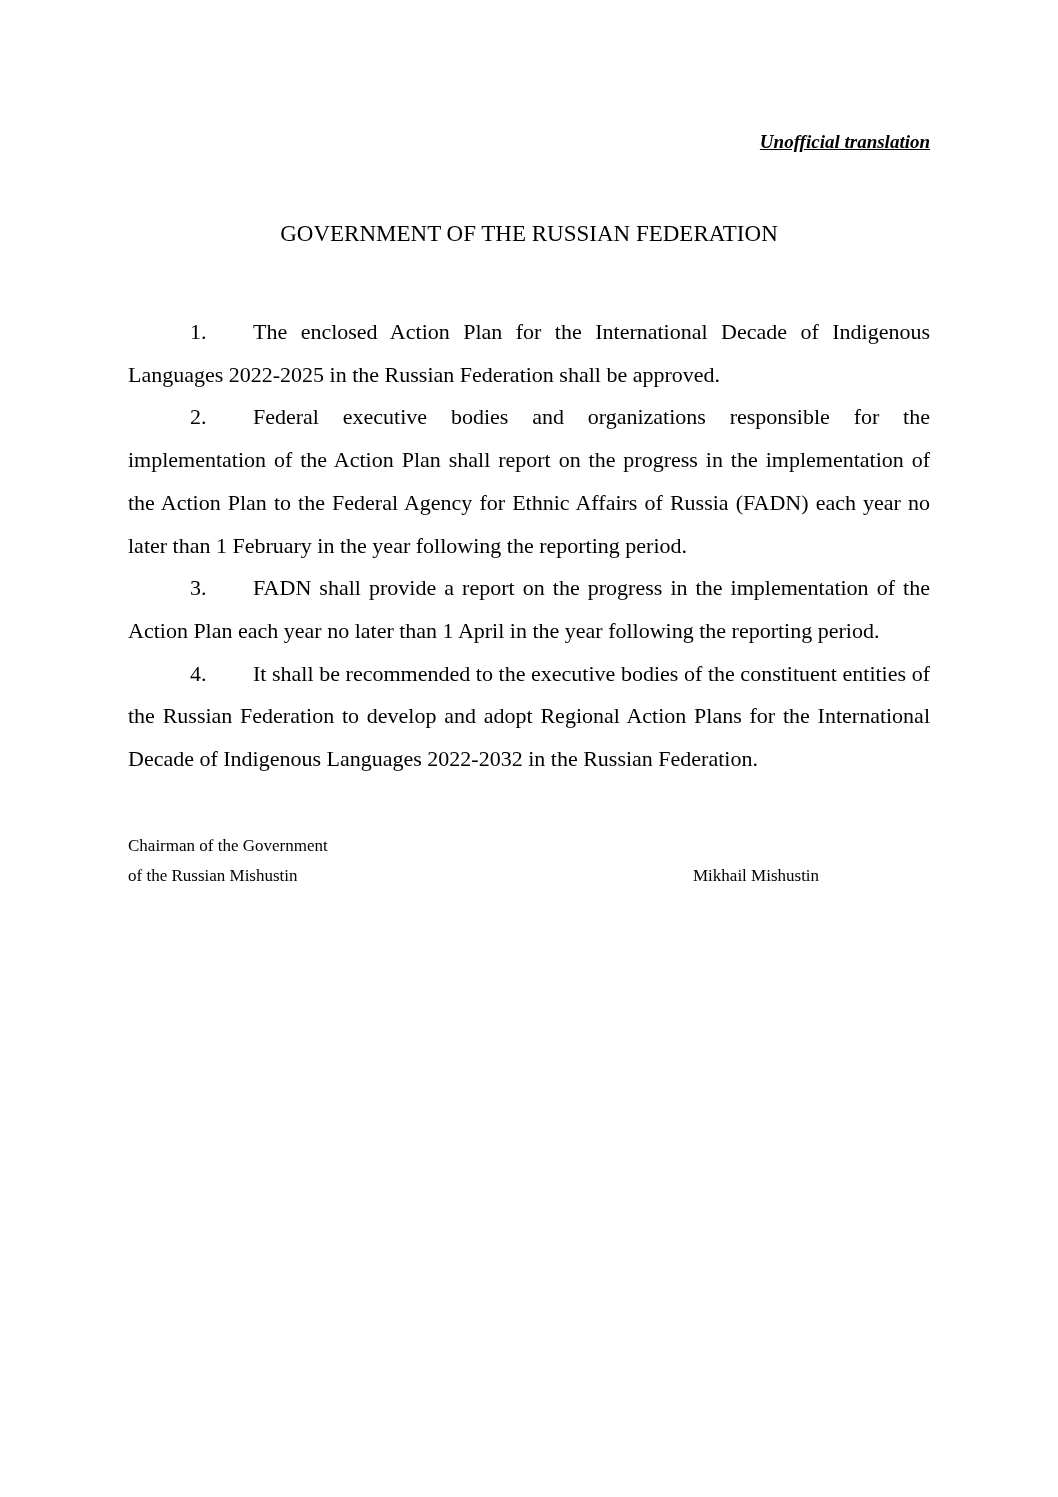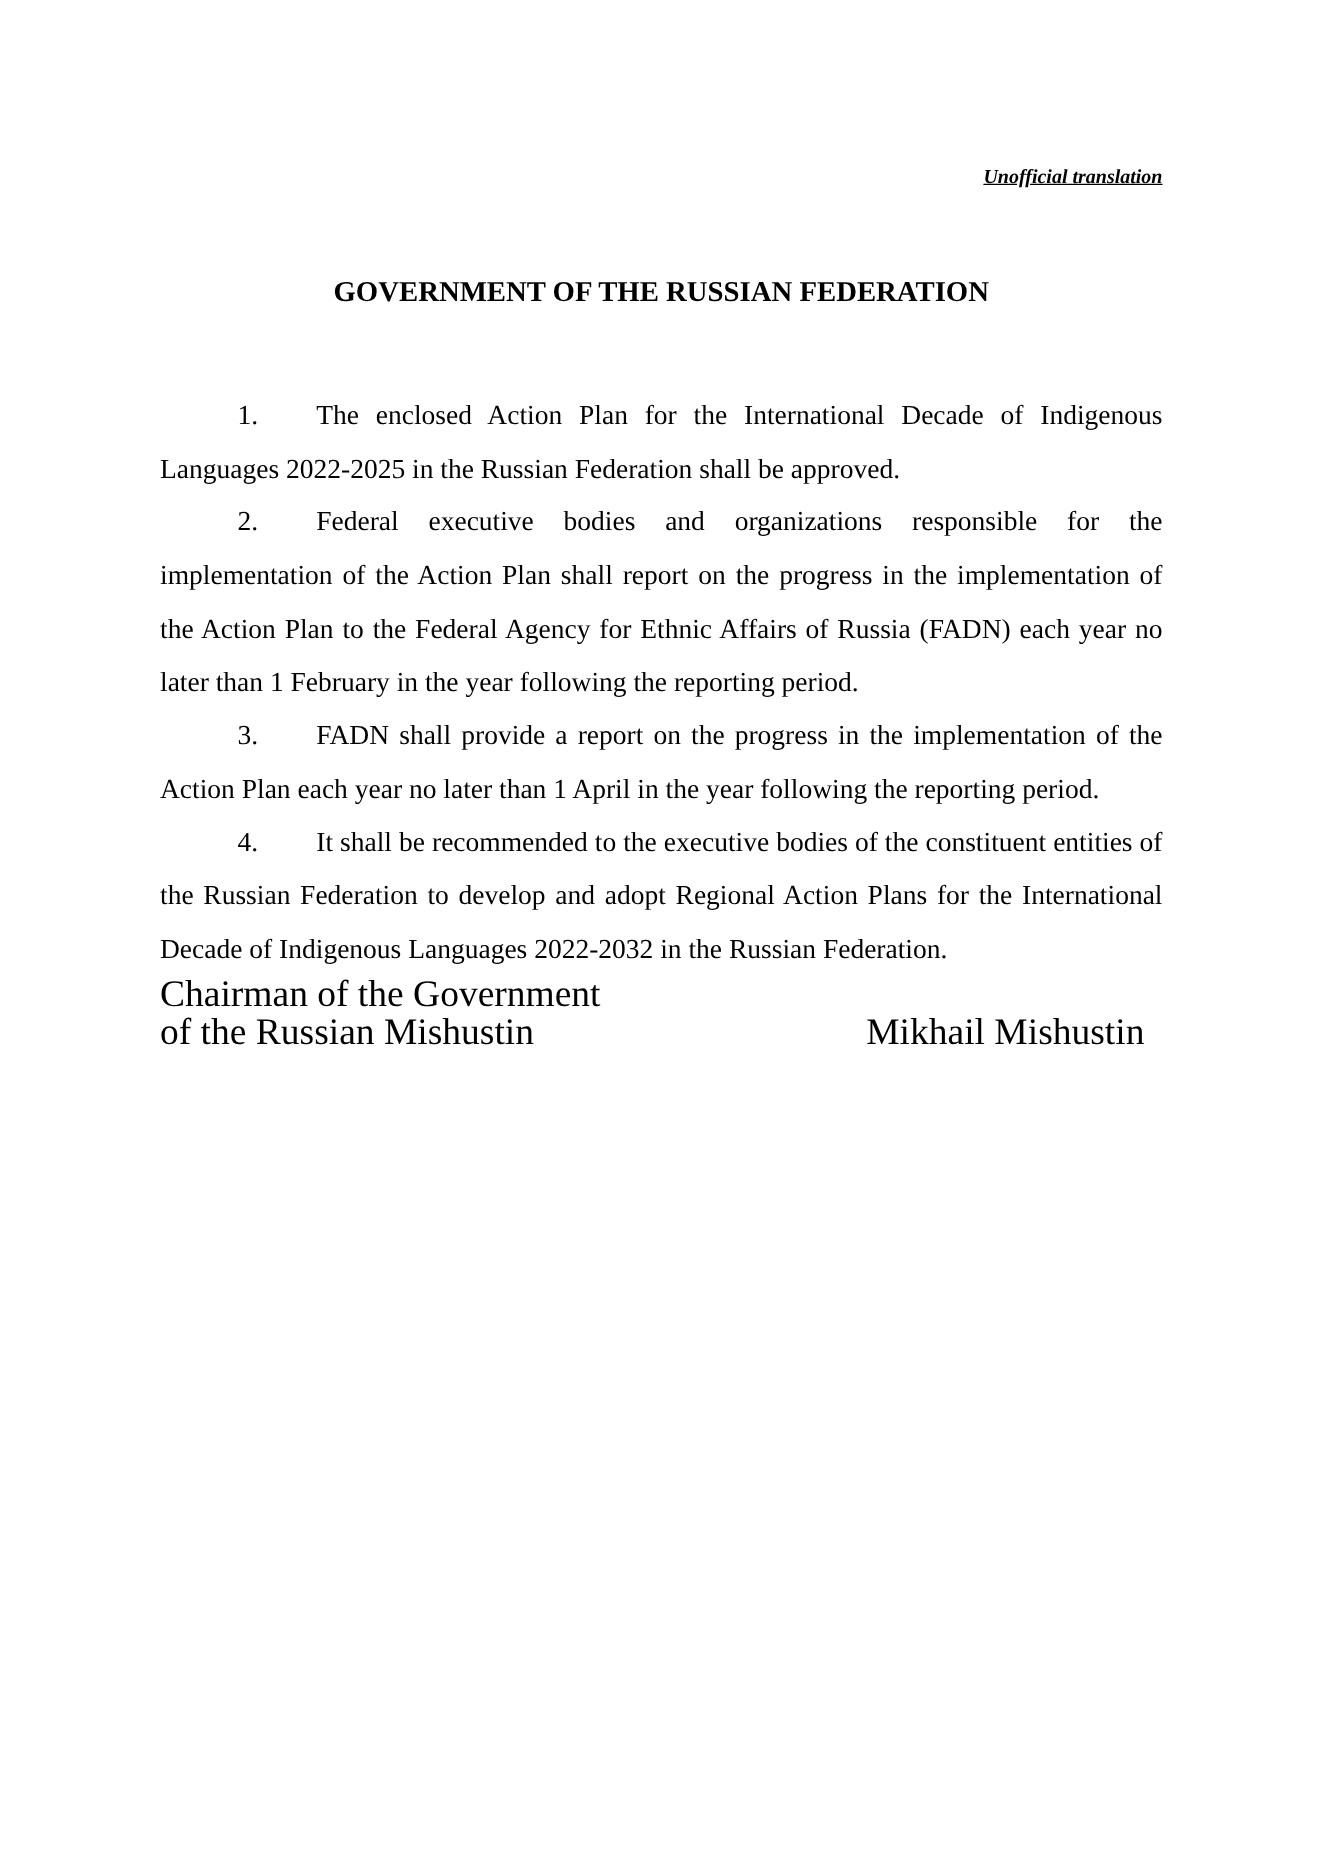--- a/index.html
+++ b/index.html
@@ -13,55 +13,56 @@
     height: 1497px;
     background: #ffffff;
     color: #000000;
     font-family: "Liberation Serif", "DejaVu Serif", serif;
     box-sizing: border-box;
     padding: 130px 128px 0 128px;
     overflow: hidden;
   }
   .annotation-line {
     text-align: right;
-    font-size: 16px;
+    font-size: 19px;
     line-height: 24px;
   }
   .annotation-line span {
     font-weight: bold;
     font-style: italic;
     text-decoration: underline;
   }
   .doc-header {
     margin-top: 58px;
     text-align: center;
     font-size: 22px;
     line-height: 43px;
   }
   .doc-header .doc-title {
-    font-weight: bold;
+    font-weight: normal;
     font-size: 23px;
   }
   .doc-body {
     margin-top: 56px;
     font-size: 22px;
     line-height: 42.7px;
     text-align: justify;
   }
   .doc-body p {
     margin: 0;
     text-indent: 62px;
   }
   .para-num {
     display: inline-block;
     min-width: 63px;
     text-indent: 0;
   }
   .signature {
-    font-size: 30px;
+    margin-top: 50px;
+    font-size: 17px;
     line-height: 30px;
   }
   .sig-line2 {
     position: relative;
   }
   .sig-name {
     position: absolute;
     left: 565px;
     top: 0;
     white-space: nowrap;

